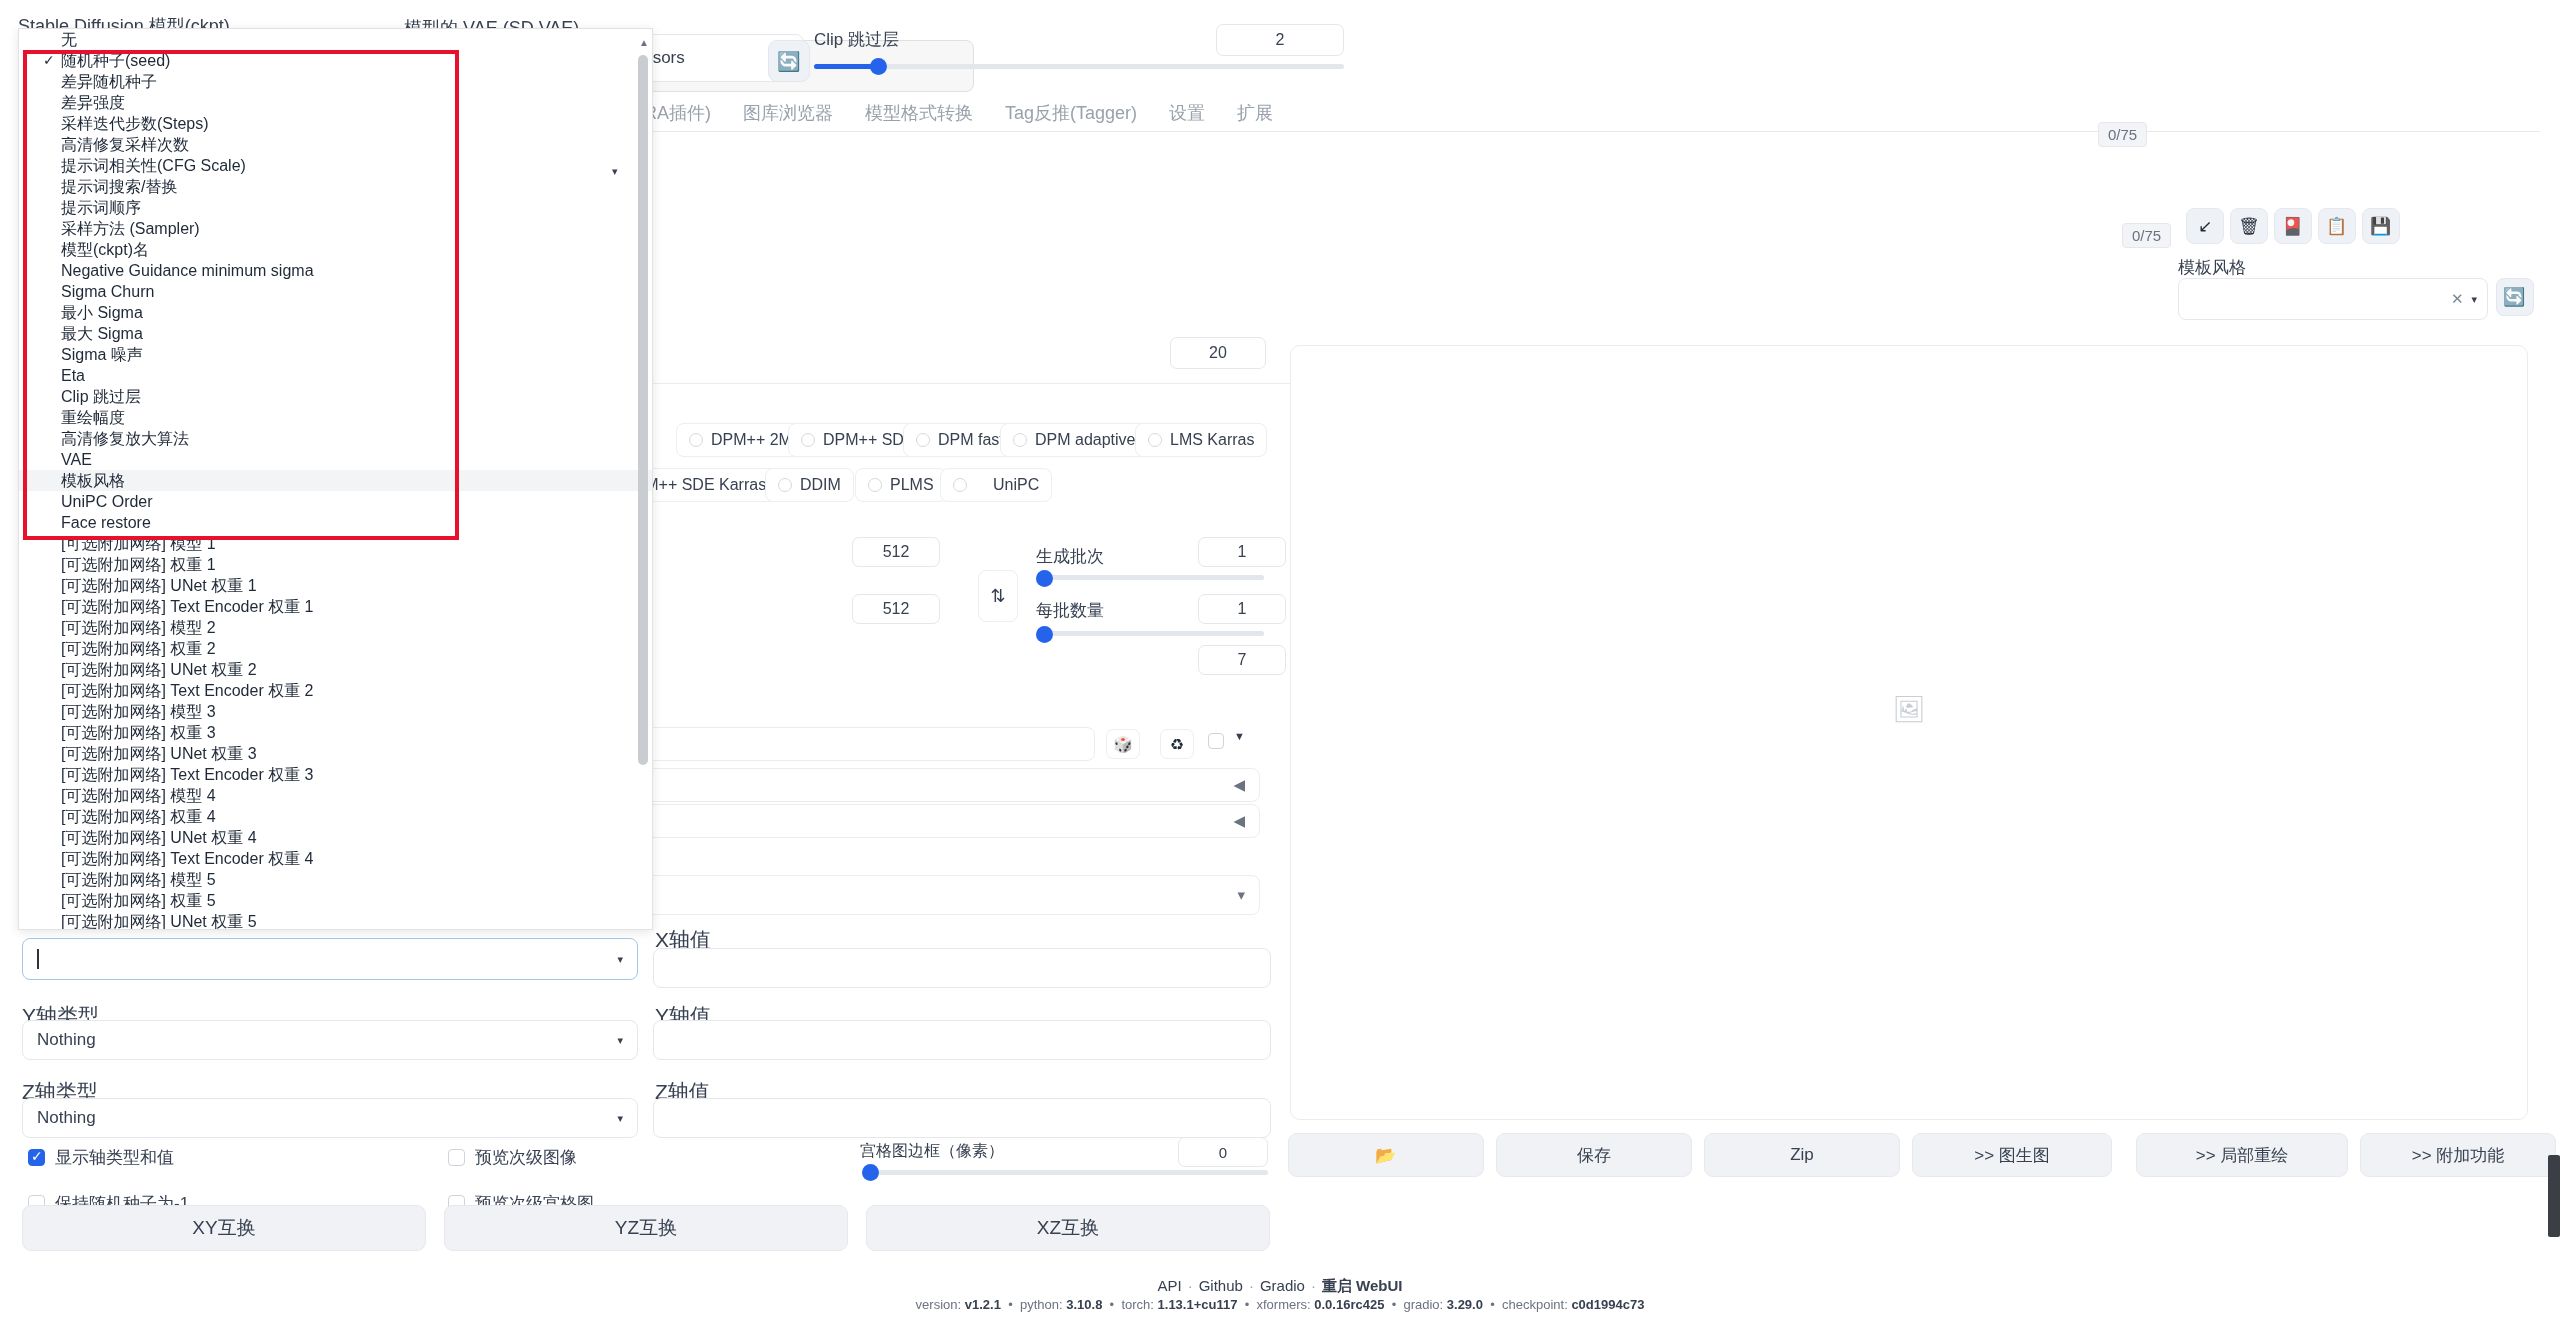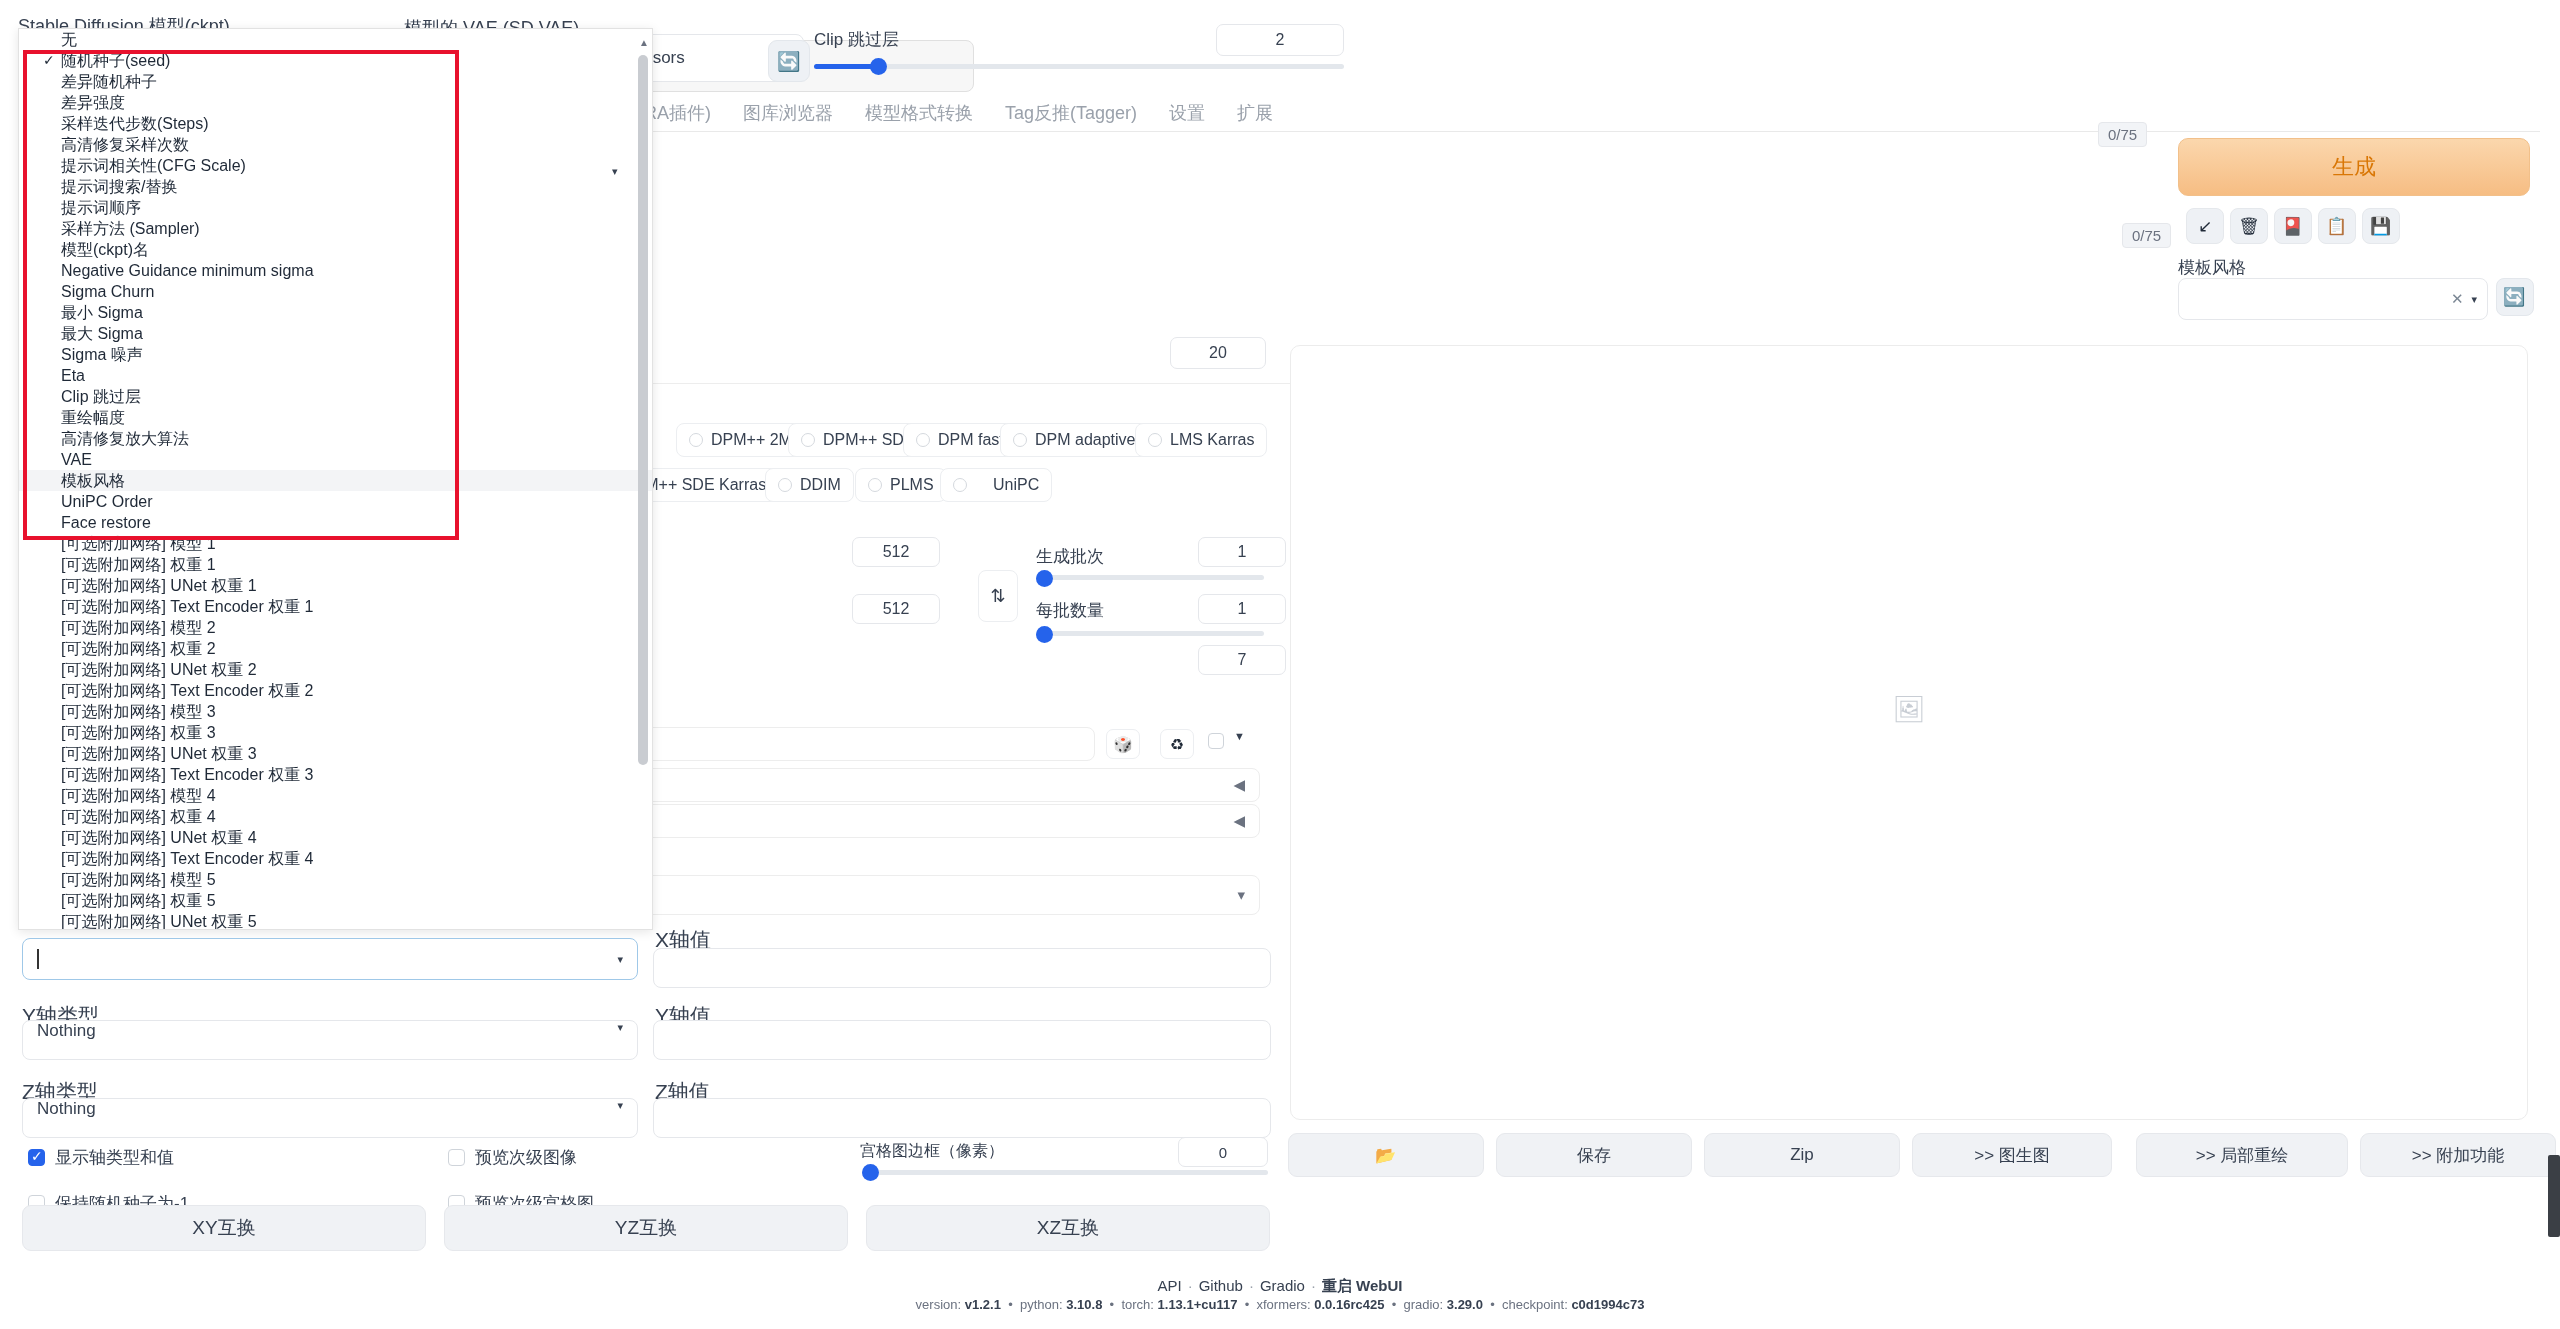--- a/index.html
+++ b/index.html
@@ -153,21 +153,21 @@
     font-size: 17px; color:#374151; white-space: nowrap;
   }
 
   
   #right-scroll { position:absolute; right: 0px; top: 1155px; width: 12px; height: 82px; background:#3b3f45; border-radius:2px; }
 
   
   .axis-label { position: absolute; font-size: 21px; color:#374151; }
   .axis-select {
     position:absolute; height: 40px; border:1px solid #e5e7eb; border-radius: 8px; background:#fff;
-    display:flex; align-items:flex-start; padding: 0 14px; font-size: 17px; color:#374151;
+    display:flex; align-items:center; padding: 0 14px; font-size: 17px; color:#374151;
   }
   .axis-select .caret { margin-left:auto; font-size: 11px; color:#374151; }
   .axis-value {
     position:absolute; height: 40px; border:1px solid #e5e7eb; border-radius: 8px; background:#fff;
   }
   .cbrow { position:absolute; display:flex; align-items:center; gap: 10px; font-size: 17px; color:#374151; white-space:nowrap; }
   .cb { width: 17px; height: 17px; border-radius: 4px; border: 1.6px solid #cfd4da; background:#fff; flex:none; }
   .cb.checked { background:#2563eb; border-color:#2563eb; position:relative; }
   .cb.checked::after {
     content:"✓"; position:absolute; left: 2px; top: -3px; color:#fff; font-size: 14px; line-height: 18px;
@@ -264,21 +264,20 @@
   <span class="tab">Tag反推(Tagger)</span>
   <span class="tab">设置</span>
   <span class="tab">扩展</span>
 </div>
 <div id="tabline"></div>
 
 <div class="token-counter" id="tok1">0/75</div>
 <div class="token-counter" id="tok2">0/75</div>
 
 <div id="gen-panel">
-  <div id="generate-btn">生成</div>
 
   <div class="mini-btn" style="left:8px;">
       <span>↙</span>
     </div>
   <div class="mini-btn" style="left:52px;">
       <span>🗑</span>
     </div>
   <div class="mini-btn" style="left:96px;">
       <span>🎴</span>
     </div>

